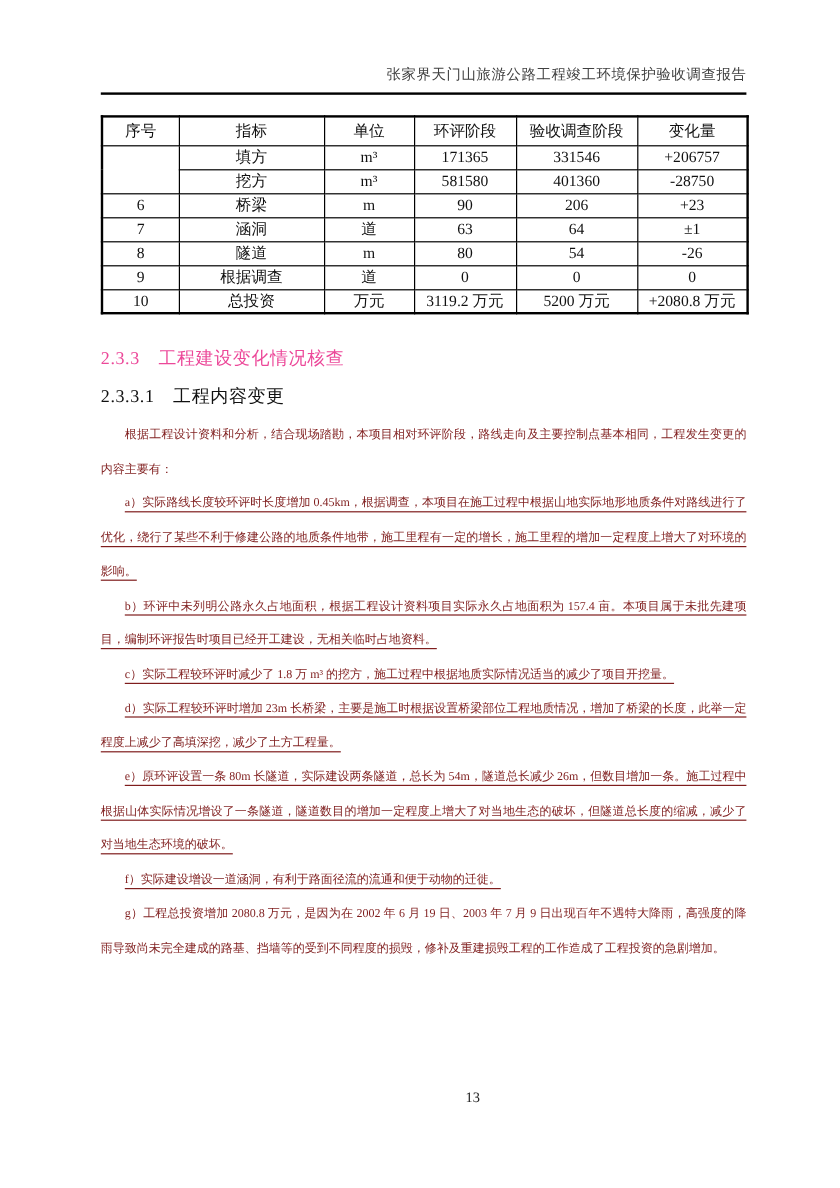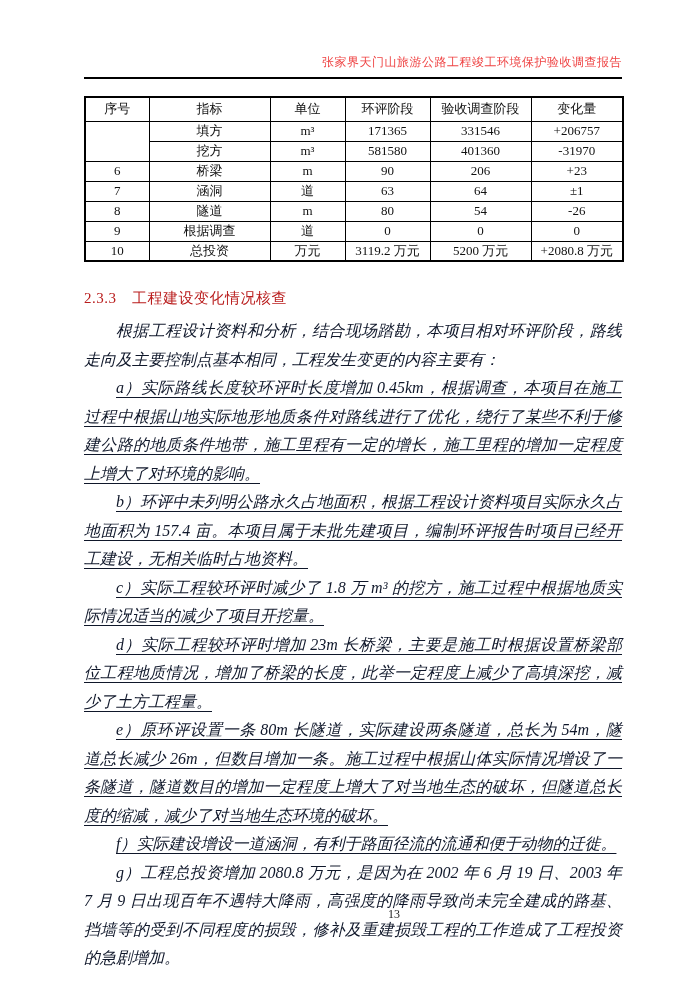--- a/index.html
+++ b/index.html
@@ -15,21 +15,21 @@
     padding: 0 78px 0 84px; 
   }
   
   .page-header {
     margin-top: 54px;
     padding-bottom: 6px;
     border-bottom: 2px solid #000;
     text-align: right;
     font-size: 12px;
     letter-spacing: 0.5px;
-    color: #ef4444;
+    color: #404040;
   }
   
   table.data-table {
     margin-top: 17px;
     width: 100%;
     border-collapse: collapse;
     border: 2px solid #000;
     table-layout: fixed;
     font-size: 13px;
     color: #111;
@@ -45,39 +45,38 @@
     white-space: nowrap;
     margin-top: 47px;
   }
   table.data-table thead th { height: 24px; }
   td.u, span.u { text-underline-offset: 3px; }
   
   .h-main {
     margin-top: 27px;
     font-size: 15px;
     font-weight: normal;
-    color: #b91c1c;
+    color: #ec4899;
     letter-spacing: 0.5px;
   }
   .h-sub {
     margin-top: 13px;
     font-size: 15px;
     font-weight: normal;
     color: #111;
     letter-spacing: 0.5px;
   }
   
   .paragraphs { margin-top: 9px; }
   p.para {
-    font-size: 16px;
+    font-size: 10px;
     line-height: 28.5px;
     text-indent: 2em;
     text-align: justify;
-    color: #0f172a;
-    font-style: italic;
+    color: #7f1d1d;
   }
   p.u-para {
     text-decoration: underline;
     text-underline-offset: 4px;
     text-decoration-thickness: 1px;
   }
   
   .page-footer {
     position: absolute;
     left: 0;
@@ -124,21 +123,21 @@
           <td>m³</td>
           <td>171365</td>
           <td>331546</td>
           <td>+206757</td>
         </tr>
         <tr>
           <td>挖方</td>
           <td>m³</td>
           <td>581580</td>
           <td>401360</td>
-          <td>-31970</td>
+          <td>-28750</td>
         </tr>
         <tr>
           <td>6</td>
           <td>桥梁</td>
           <td>m</td>
           <td>90</td>
           <td>206</td>
           <td>+23</td>
         </tr>
         <tr>
@@ -170,20 +169,21 @@
           <td>总投资</td>
           <td>万元</td>
           <td>3119.2 万元</td>
           <td>5200 万元</td>
           <td>+2080.8 万元</td>
         </tr>
       </tbody>
   </table>
 
   <div class="h-main">2.3.3　工程建设变化情况核查</div>
+  <div class="h-sub">2.3.3.1　工程内容变更</div>
 
   <div class="paragraphs">
       <p class="para">根据工程设计资料和分析，结合现场踏勘，本项目相对环评阶段，路线走向及主要控制点基本相同，工程发生变更的内容主要有：</p>
       <p class="para u-para">a）实际路线长度较环评时长度增加 0.45km，根据调查，本项目在施工过程中根据山地实际地形地质条件对路线进行了优化，绕行了某些不利于修建公路的地质条件地带，施工里程有一定的增长，施工里程的增加一定程度上增大了对环境的影响。</p>
       <p class="para u-para">b）环评中未列明公路永久占地面积，根据工程设计资料项目实际永久占地面积为 157.4 亩。本项目属于未批先建项目，编制环评报告时项目已经开工建设，无相关临时占地资料。</p>
       <p class="para u-para">c）实际工程较环评时减少了 1.8 万 m³ 的挖方，施工过程中根据地质实际情况适当的减少了项目开挖量。</p>
       <p class="para u-para">d）实际工程较环评时增加 23m 长桥梁，主要是施工时根据设置桥梁部位工程地质情况，增加了桥梁的长度，此举一定程度上减少了高填深挖，减少了土方工程量。</p>
       <p class="para u-para">e）原环评设置一条 80m 长隧道，实际建设两条隧道，总长为 54m，隧道总长减少 26m，但数目增加一条。施工过程中根据山体实际情况增设了一条隧道，隧道数目的增加一定程度上增大了对当地生态的破坏，但隧道总长度的缩减，减少了对当地生态环境的破坏。</p>
       <p class="para u-para">f）实际建设增设一道涵洞，有利于路面径流的流通和便于动物的迁徙。</p>
       <p class="para">g）工程总投资增加 2080.8 万元，是因为在 2002 年 6 月 19 日、2003 年 7 月 9 日出现百年不遇特大降雨，高强度的降雨导致尚未完全建成的路基、挡墙等的受到不同程度的损毁，修补及重建损毁工程的工作造成了工程投资的急剧增加。</p>

